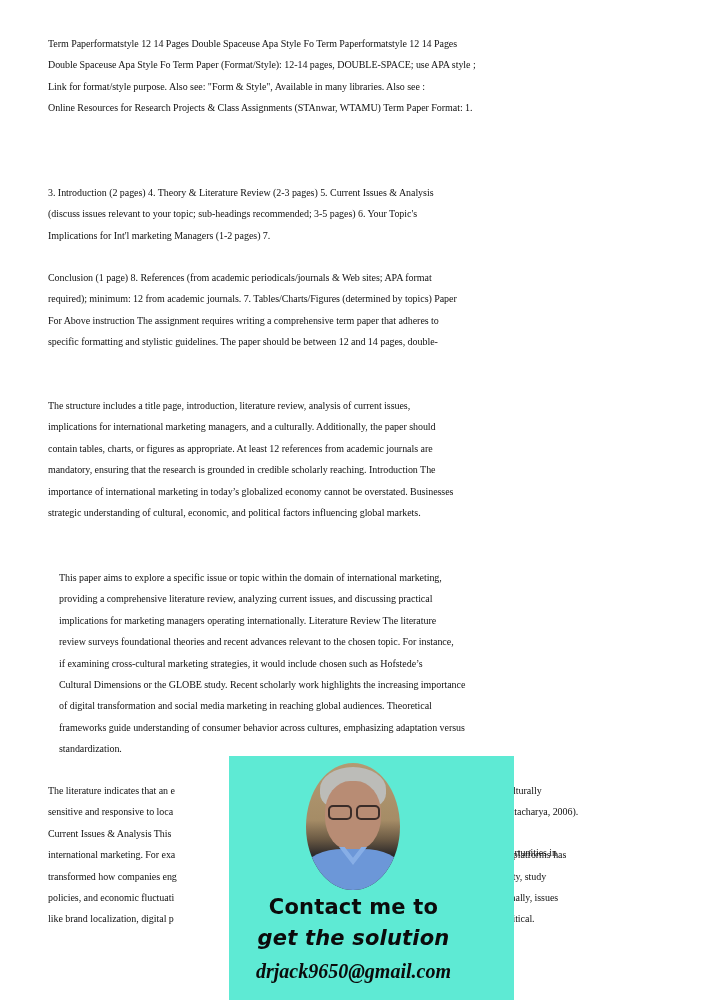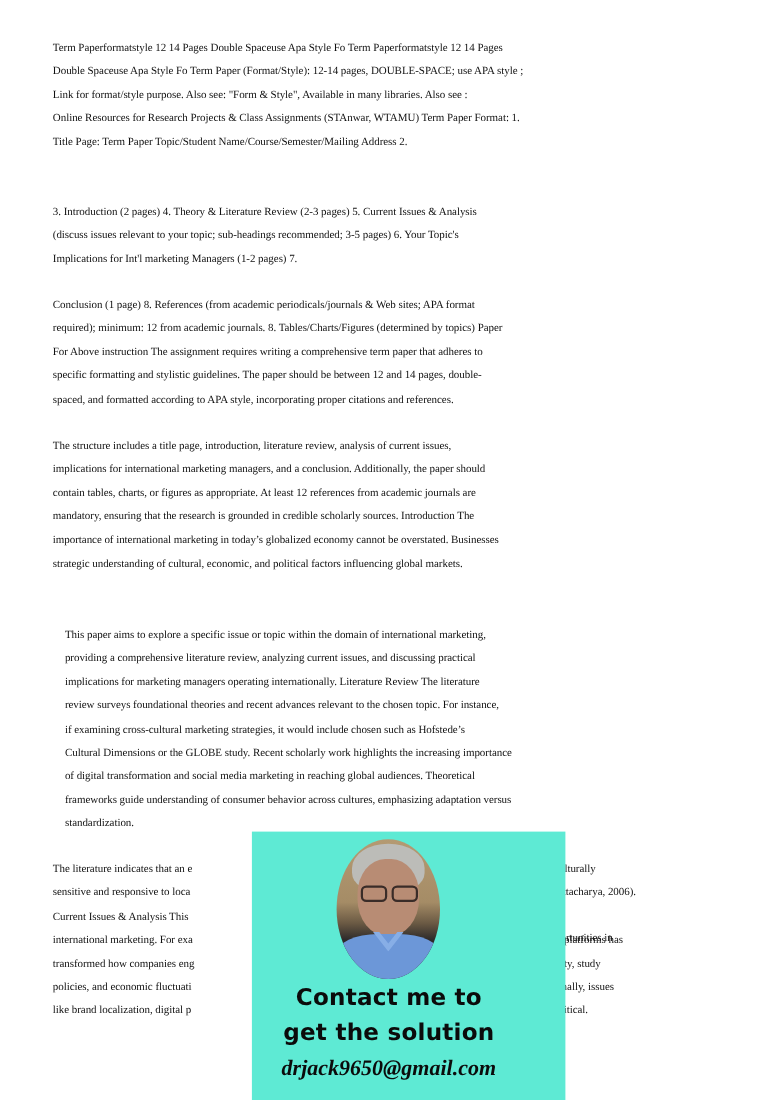--- a/index.html
+++ b/index.html
@@ -99,21 +99,21 @@
       left: 0;
       width: 249px;
       text-align: center;
       font-family: "DejaVu Sans", "Liberation Sans", sans-serif;
       font-weight: bold;
       color: #0b0b0b;
       font-size: 21px;
       letter-spacing: 0.2px;
     }
     .cta1 { top: 139px; }
-    .cta2 { top: 170px; }
+    .cta2 { top: 170px; font-style: italic; }
     .email {
       position: absolute;
       left: 0;
       top: 204px;
       width: 249px;
       text-align: center;
       font-family: "Liberation Serif", "DejaVu Serif", serif;
       font-weight: bold;
       font-size: 20px;
       color: #0b0b0b;
@@ -123,42 +123,40 @@
 </head>
 <body>
 
 <div class="page">
 
   <div class="para" style="top:33px;">
     <div class="line">Term Paperformatstyle 12 14 Pages Double Spaceuse Apa Style Fo Term Paperformatstyle 12 14 Pages</div>
     <div class="line">Double Spaceuse Apa Style Fo Term Paper (Format/Style): 12-14 pages, DOUBLE-SPACE; use APA style ;</div>
     <div class="line">Link for format/style purpose. Also see: "Form &amp; Style", Available in many libraries. Also see :</div>
     <div class="line">Online Resources for Research Projects &amp; Class Assignments (STAnwar, WTAMU) Term Paper Format: 1.</div>
-    <div class="line">Title Page: Term Paper Topic/Student Name/Course/Semester/Mailing Address 2.</div>
   </div>
 
   <div class="para" style="top:182px;">
     <div class="line">3. Introduction (2 pages) 4. Theory &amp; Literature Review (2-3 pages) 5. Current Issues &amp; Analysis</div>
     <div class="line">(discuss issues relevant to your topic; sub-headings recommended; 3-5 pages) 6. Your Topic's</div>
     <div class="line">Implications for Int'l marketing Managers (1-2 pages) 7.</div>
   </div>
 
   <div class="para" style="top:267px;">
     <div class="line">Conclusion (1 page) 8. References (from academic periodicals/journals &amp; Web sites; APA format</div>
-    <div class="line">required); minimum: 12 from academic journals. 8. Tables/Charts/Figures (determined by topics) Paper</div>
+    <div class="line">required); minimum: 12 from academic journals. 7. Tables/Charts/Figures (determined by topics) Paper</div>
     <div class="line">For Above instruction The assignment requires writing a comprehensive term paper that adheres to</div>
     <div class="line">specific formatting and stylistic guidelines. The paper should be between 12 and 14 pages, double-</div>
-    <div class="line">spaced, and formatted according to APA style, incorporating proper citations and references.</div>
   </div>
 
   <div class="para" style="top:395px;">
     <div class="line">The structure includes a title page, introduction, literature review, analysis of current issues,</div>
-    <div class="line">implications for international marketing managers, and a conclusion. Additionally, the paper should</div>
+    <div class="line">implications for international marketing managers, and a culturally. Additionally, the paper should</div>
     <div class="line">contain tables, charts, or figures as appropriate. At least 12 references from academic journals are</div>
-    <div class="line">mandatory, ensuring that the research is grounded in credible scholarly sources. Introduction The</div>
+    <div class="line">mandatory, ensuring that the research is grounded in credible scholarly reaching. Introduction The</div>
     <div class="line">importance of international marketing in today’s globalized economy cannot be overstated. Businesses</div>
     <div class="line">strategic understanding of cultural, economic, and political factors influencing global markets.</div>
   </div>
 
   <div class="para" style="top:567px;margin-left:11px;">
     <div class="line">This paper aims to explore a specific issue or topic within the domain of international marketing,</div>
     <div class="line">providing a comprehensive literature review, analyzing current issues, and discussing practical</div>
     <div class="line">implications for marketing managers operating internationally. Literature Review The literature</div>
     <div class="line">review surveys foundational theories and recent advances relevant to the chosen topic. For instance,</div>
     <div class="line">if examining cross-cultural marketing strategies, it would include chosen such as Hofstede’s</div>

